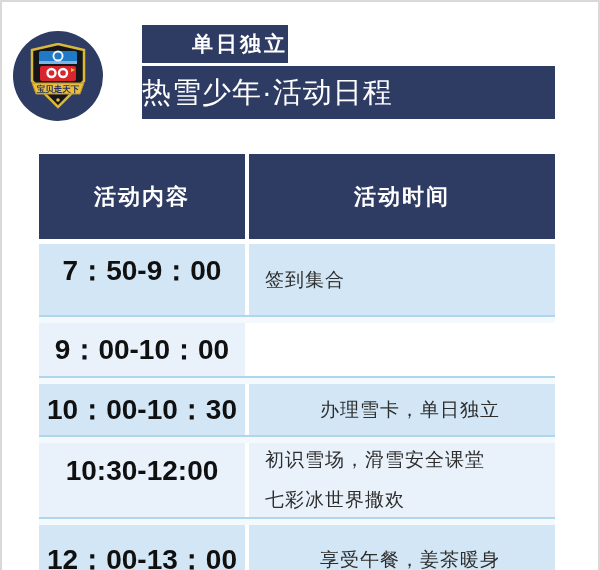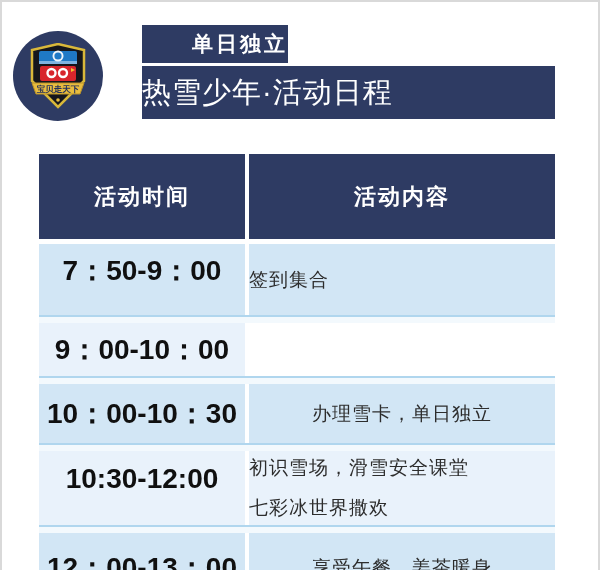--- a/index.html
+++ b/index.html
@@ -31,24 +31,24 @@
   .th{
     background:var(--navy,#2e3b63);color:#fff;font-weight:bold;font-size:22px;
     height:85px;letter-spacing:2px;
   }
   .sep{height:6px;background:#f3f9fd;border-top:2px solid var(--sepline,#b0d6ee);}
   .sep.white{height:5px;background:#fff;border-top:none;}
   .dark .cell{background:var(--rowdark,#d2e6f5);}
   .light .cell{background:var(--rowlight,#e9f2fb);}
   .time{font-weight:bold;color:#101010;font-size:28px;}
   .content{flex-direction:column;color:#2d2d2d;font-size:19px;letter-spacing:1px;}
-  .line{line-height:40px;white-space:nowrap;}
+  .line{line-height:40px;white-space:nowrap;padding-left:16px;}
   .r1 .cell{height:71px}
   .r2 .cell{height:53px}
-  .r3 .cell{height:59px}
+  .r3 .cell{height:51px}
   .r4 .cell{height:74px}
   .r5 .cell{height:70px}
   .two .cell{align-items:flex-start;}
   .r1 .time{padding-top:8px;}
   .r4 .time{padding-top:12px;}
 </style>
 </head>
 <body>
 
 <div class="page">
@@ -76,22 +76,22 @@
     <span>单日独立</span>
   </div>
 
   <div class="titlebar">
     <span>热雪少年·活动日程</span>
   </div>
 
   <div class="table">
 
     <div class="row">
+      <div class="cell th">活动内容</div>
       <div class="cell th">活动时间</div>
-      <div class="cell th">活动内容</div>
     </div>
 
     <div class="sep white"></div>
 
     <div class="row dark two r1">
       <div class="cell time">7：50-9：00</div>
       <div class="cell content">
         <div class="line">签到集合</div>
       </div>
     </div>

